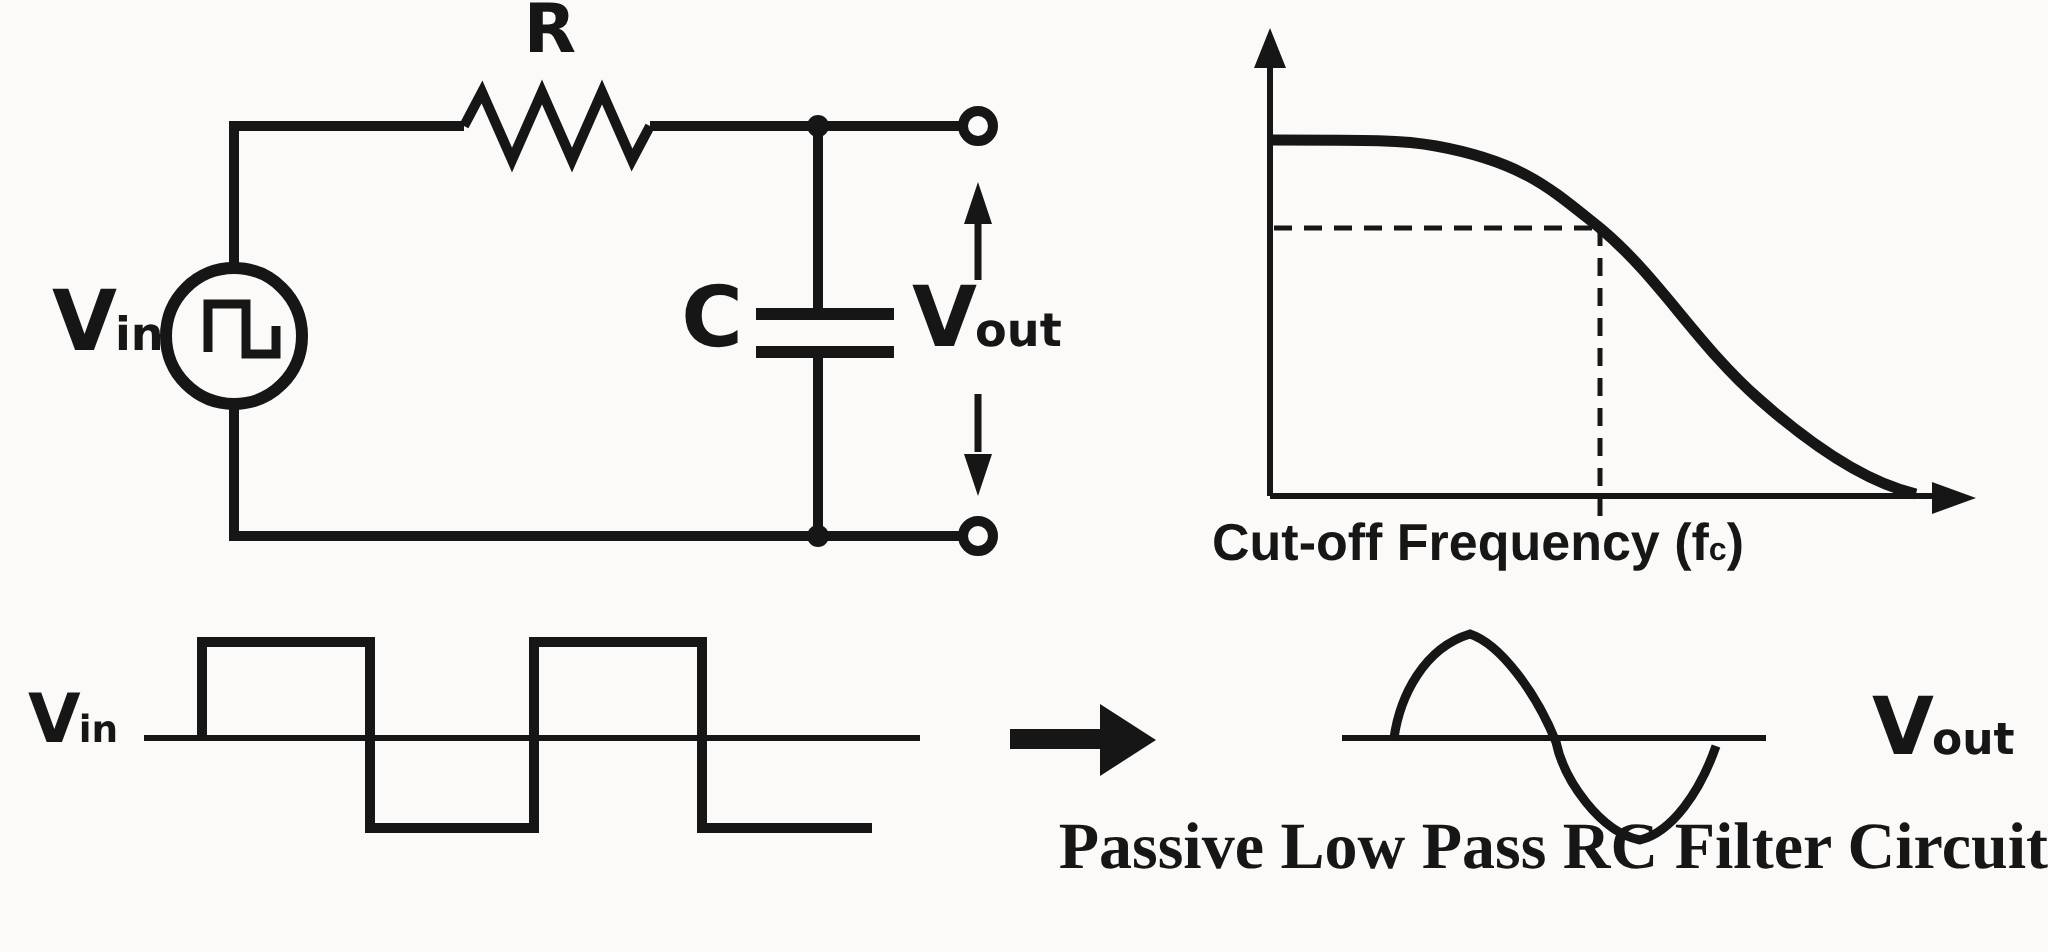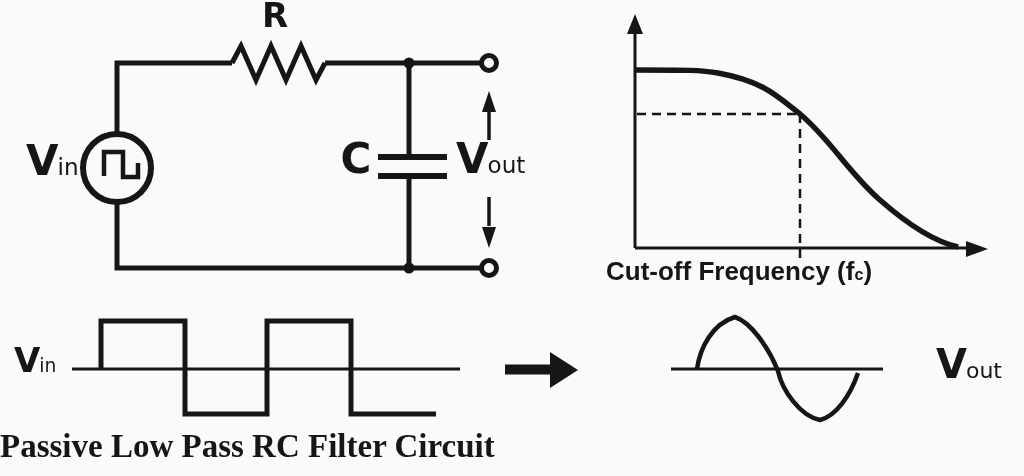--- a/index.html
+++ b/index.html
@@ -11,35 +11,35 @@
     position:relative;
     width:1024px;height:476px;
     background:var(--bg);
     overflow:hidden;
     font-family:"DejaVu Sans", sans-serif;
     color:var(--ink);
   }
   svg.layer{position:absolute;left:0;top:0;width:1024px;height:476px;pointer-events:none;}
   .lbl{position:absolute;line-height:1;white-space:nowrap;color:var(--ink);}
   .vlabel{font-weight:bold;letter-spacing:-1px;}
-  .vlabel .sub{font-size:55%;font-weight:normal;letter-spacing:0;text-align:center;}
+  .vlabel .sub{font-size:55%;font-weight:bold;letter-spacing:0;text-align:center;}
   .r-label{left:253px;top:-2px;width:44px;text-align:center;font-size:34px;font-weight:bold;}
   .c-label{left:336px;top:138px;width:40px;text-align:center;font-size:42px;font-weight:bold;}
   .vin-source{left:26px;top:140px;font-size:42px;}
   .vout-circuit{left:456px;top:138px;font-size:42px;}
   .vin-wave{left:14px;top:343px;font-size:34px;}
   .vout-wave{left:936px;top:344px;font-size:40px;}
   .cutoff-label{
     left:606px;top:258px;width:400px;text-align:left;
     font-family:"Liberation Sans", sans-serif;
     font-size:26px;font-weight:bold;letter-spacing:0px;
   }
   .cutoff-label .sub{font-size:62%;font-weight:bold;}
   .main-title{
-    left:0;top:430px;width:1024px;text-align:left;
+    left:0;top:408px;width:1024px;text-align:right;
     font-family:"Liberation Serif", serif;
     font-size:33px;font-weight:bold;letter-spacing:0px;
   }
   .stroke{stroke:var(--ink);fill:none;}
   .fill{fill:var(--ink);stroke:none;}
 </style>
 </head>
 <body>
 
 <div id="canvas">

